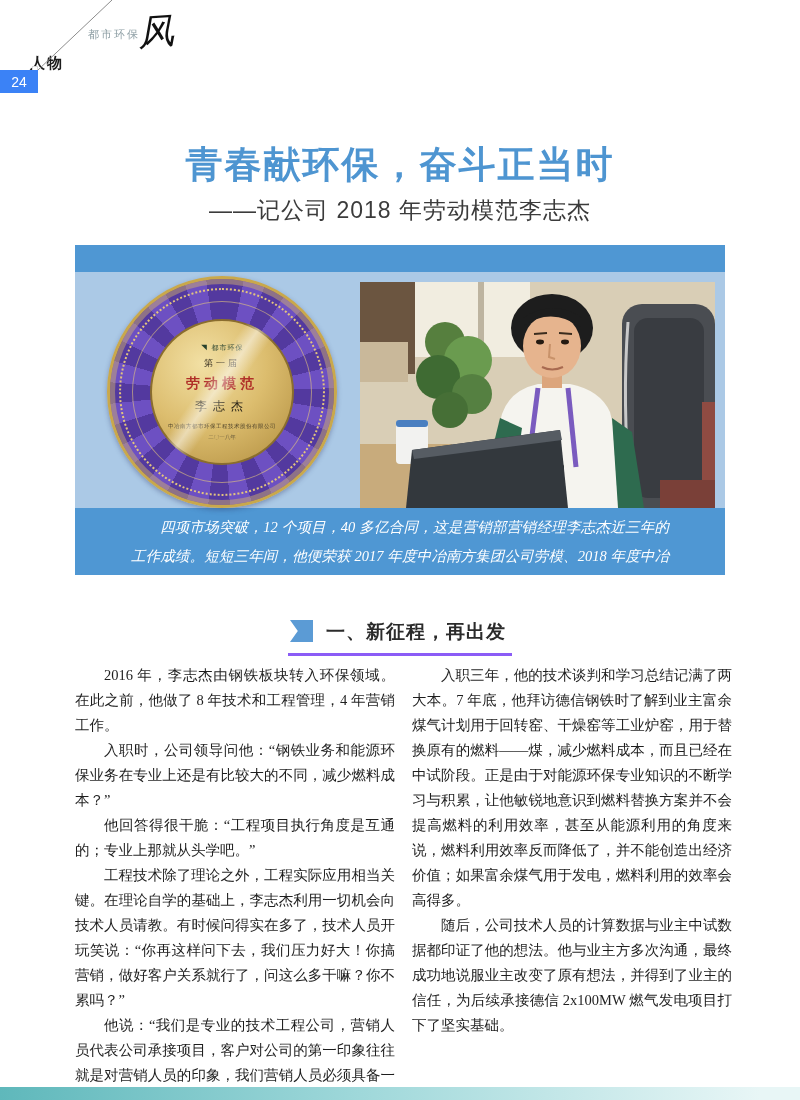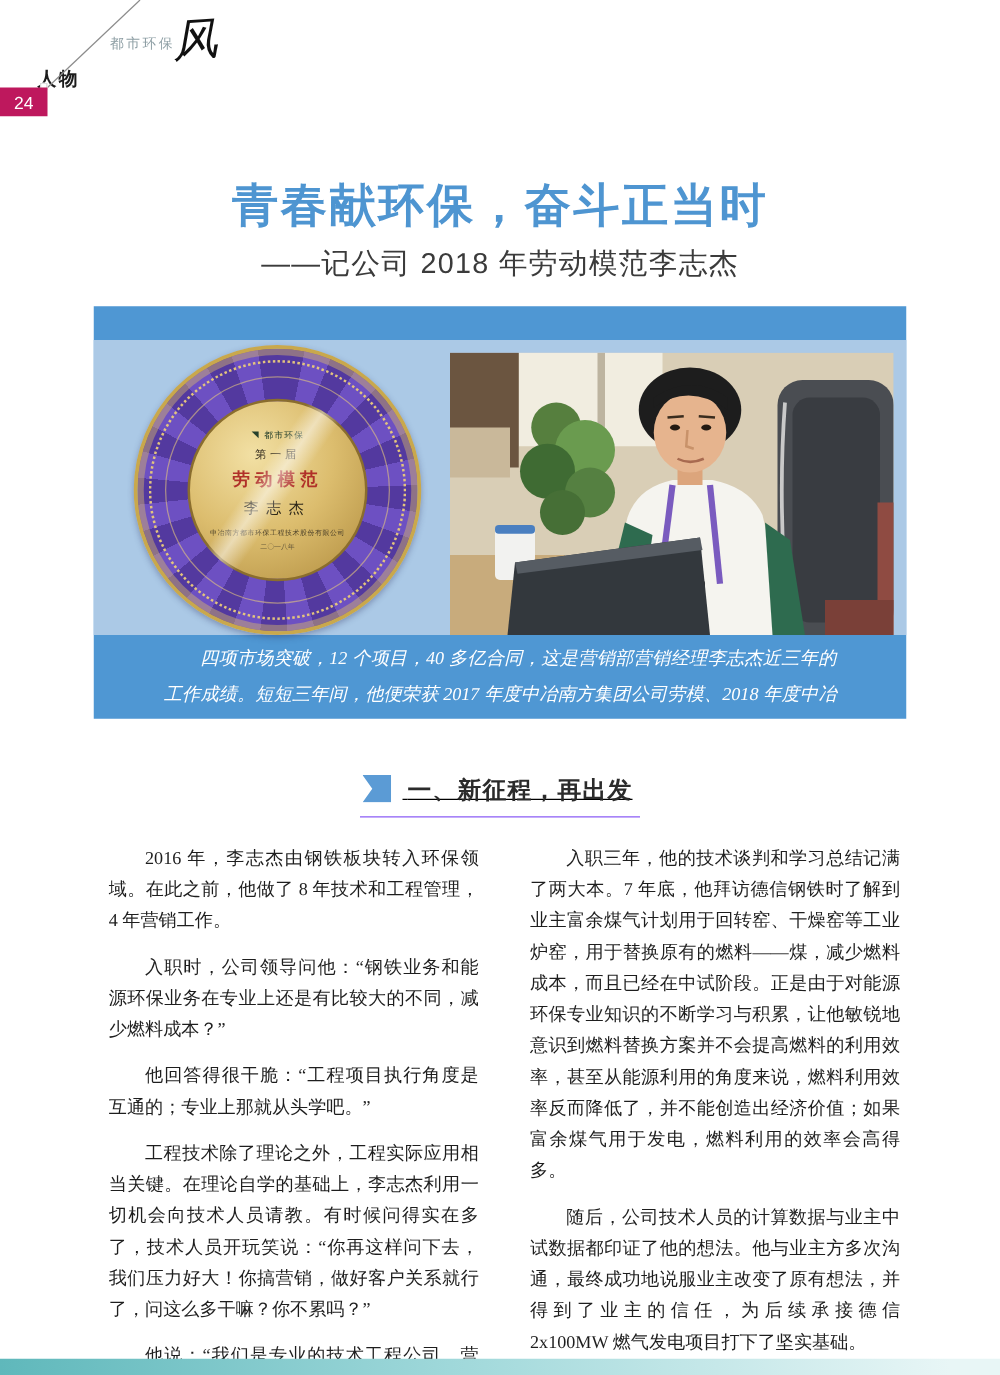--- a/index.html
+++ b/index.html
@@ -7,21 +7,21 @@
        font-family:"Liberation Serif","DejaVu Serif",serif;-webkit-font-smoothing:antialiased;}
 
   
   .section-label{position:absolute;left:30px;top:22px;font-family:"Liberation Sans",sans-serif;
        font-weight:bold;font-size:15px;color:#1c1c1c;letter-spacing:2px;margin-top:32px;}
   .diag-svg{position:absolute;left:0;top:0;}
   .mag-name{position:absolute;left:88px;top:27px;font-family:"Liberation Sans",sans-serif;
        font-size:11px;color:#8d9ea4;letter-spacing:2px;}
   .mag-glyph{position:absolute;left:138px;top:8px;font-size:36px;color:#111;
        font-family:"DejaVu Serif",serif;font-style:italic;transform:rotate(-4deg);}
-  .page-num-box{position:absolute;left:0;top:70px;width:38px;height:23px;background:#be185d;
+  .page-num-box{position:absolute;left:0;top:70px;width:38px;height:23px;background:#3b82f6;
        color:#ffffff;font-family:"Liberation Sans",sans-serif;font-size:14px;
        display:flex;align-items:center;justify-content:center;}
   .corner-square{position:absolute;left:32px;top:66px;width:6px;height:6px;background:#ffffff;
        box-shadow:0 0 0 1px #d8d8d8 inset;}
 
   
   .title{position:absolute;top:140px;left:0;width:100%;text-align:center;
        font-family:"Liberation Sans",sans-serif;font-weight:bold;font-size:37px;
        color:#4e95d1;letter-spacing:2px;}
   .subtitle{position:absolute;top:195px;left:0;width:100%;text-align:center;
@@ -52,32 +52,32 @@
   
   .portrait{position:absolute;left:285px;top:10px;width:355px;height:226px;overflow:hidden;}
 
   
   .caption{position:absolute;left:0;top:268px;width:650px;box-sizing:border-box;padding:0 56px;
        color:#ffffff;font-size:14.5px;line-height:29px;font-style:italic;
        text-indent:2em;text-align:justify;font-family:"Liberation Serif",serif;}
 
   
   .sec-wrap{position:absolute;top:619px;left:0;width:100%;text-align:center;}
-  .sec-inner{display:inline-block;border-bottom:1px solid #8b5cf6;padding:0 6px 8px 2px;text-decoration:underline;}
+  .sec-inner{display:inline-block;border-bottom:3px solid #8b5cf6;padding:0 6px 8px 2px;}
   .sec-flag{display:inline-block;vertical-align:-4px;width:23px;height:22px;background:#5b9bd5;
        clip-path:polygon(0 0,100% 0,100% 100%,0 100%,34% 50%);margin-right:9px;}
   .sec-text{font-family:"Liberation Sans",sans-serif;font-weight:bold;font-size:19px;
        color:#2b2b2b;letter-spacing:1px;}
 
   
   .col{position:absolute;top:663px;width:320px;font-size:14.5px;line-height:25px;
        color:#1e1e1e;text-align:justify;}
   .col-left{left:75px;}
   .col-right{left:412px;}
-  .col p{margin:12px;text-indent:2em;}
+  .col p{margin:0;text-indent:2em;}
   .col p.no-indent{text-indent:0;}
 
   
   .footer-bar{position:absolute;left:0;bottom:0;width:100%;height:13px;
        background:linear-gradient(90deg,#5fb8bb 0%,#9fd8da 45%,#e8f6f6 95%);}
 </style>
 </head>
 <body>
 
 <div class="section-label">人物</div>

